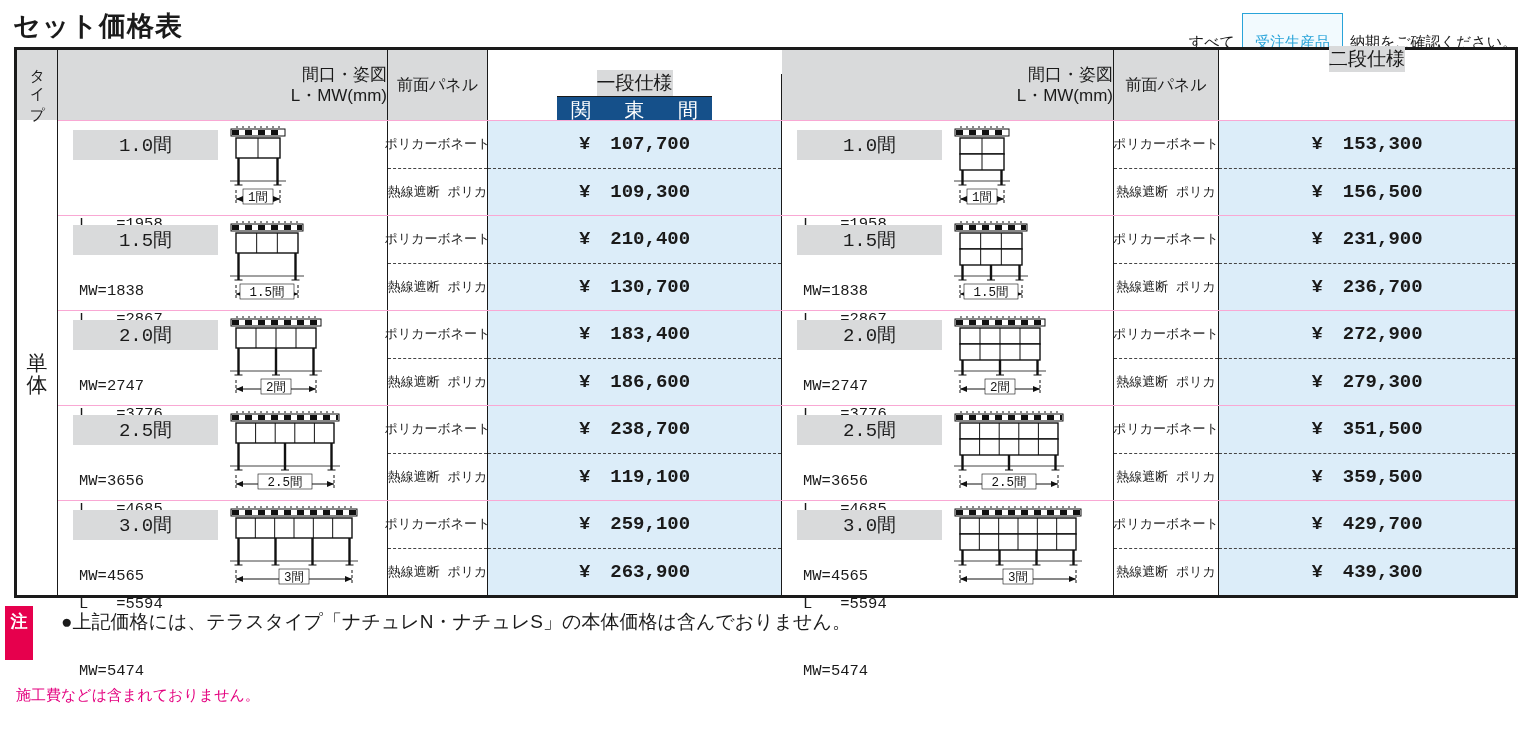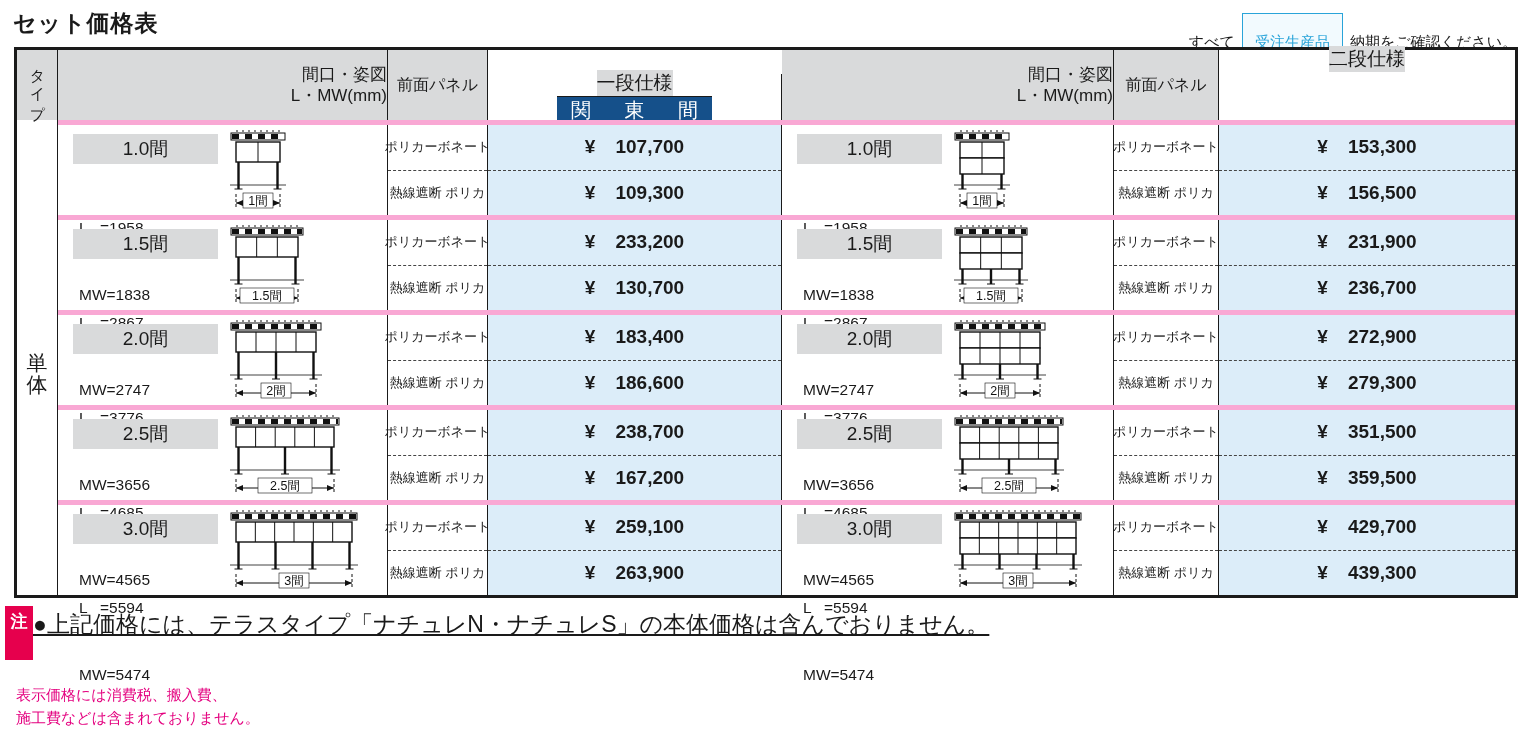--- a/index.html
+++ b/index.html
@@ -1,19 +1,19 @@
 <!DOCTYPE html>
 <html><head>
 <meta charset="utf-8">
 <style>
   * { box-sizing: border-box; margin: 0; padding: 0; }
   html,body { width: 1533px; height: 745px; background: #ffffff; overflow: hidden;
     font-family: "Liberation Sans", "DejaVu Sans", sans-serif; color: #1a1a1a; position: relative; }
 
-  .page-title { position: absolute; top: 8px; left: 13px; font-size: 23px; font-weight: bold; letter-spacing: 1px; }
+  .page-title { position: absolute; top: 8px; left: 13px; font-size: 27px; font-weight: bold; letter-spacing: 1px; }
 
   .top-note { position: absolute; top: 13px; right: 16px; display: flex; align-items: center; gap: 7px; font-size: 15px; text-align: center; }
   .order-badge { border: 1px solid #29a4d9; color: #29a4d9; background: #f2fafe; padding: 19px 12px; font-size: 15px; }
 
   .price-table { position: absolute; top: 47px; left: 14px; width: 1504px; height: 551px;
     border: 3px solid #1a1a1a; display: flex; flex-direction: column; background: #fff; }
 
   
   .thead { display: flex; height: 70px; flex: none; }
   .th { border-right: 1px solid #1a1a1a; background: #d9dadb; display: flex; align-items: center; justify-content: center; text-align: center; }
@@ -27,41 +27,41 @@
   .th-spec2 { flex: 1; border-right: none; gap: 48px; }
   .spec-name { flex: 1; background: #d9dadb; display: flex; align-items: center; justify-content: center; font-size: 19px; }
   .spec-kanto { flex: 1; background: #15508a; border-top: 1px solid #1a1a1a; color: #ffffff; font-weight: normal;
     font-size: 20px; letter-spacing: 14px; display: flex; align-items: center; justify-content: center; padding-left: 14px; }
 
   
   .tbody { flex: 1; display: flex; }
   .type-col { width: 41px; border-right: 1px solid #1a1a1a; display: flex; align-items: center; justify-content: center; }
   .type-col span { writing-mode: vertical-rl; text-orientation: upright; font-size: 21px; letter-spacing: 22px; }
   .groups { flex: 1; display: flex; flex-direction: column; }
-  .row-group { flex: 1; display: flex; border-top: 5px solid #f9a8d4; }
+  .row-group { flex: 1; display: flex; border-top: 1px solid #f9a8d4; font-family: Liberation Mono, monospace; }
   .cell { border-right: 1px solid #1a1a1a; }
   .opening { width: 330px; position: relative; }
   .opening2 { width: 332px; }
   .size-box { position: absolute; left: 15px; top: 9px; width: 145px; height: 30px; background: #d9dadb;
     display: flex; align-items: center; justify-content: center; font-size: 19px; }
   .dims { position: absolute; left: 21px; top: 47px; font-size: 15.5px; line-height: 1.45; white-space: pre; }
   .diagram { position: absolute; left: 168px; top: 4px; right: 2px; bottom: 0; display: flex; }
   .panel { width: 100px; display: flex; flex-direction: column; }
   .panel2 { width: 105px; }
   .panel .sub { flex: 1; display: flex; align-items: center; justify-content: center; font-size: 13px; white-space: nowrap; }
   .price { width: 294px; background: #dcedf9; display: flex; flex-direction: column; }
   .price-last { flex: 1; border-right: none; }
   .price .sub { flex: 1; display: flex; align-items: center; justify-content: center; gap: 20px; font-size: 19px; font-weight: bold; }
   .panel .sub:first-child, .price .sub:first-child { border-bottom: 1px dashed #444; }
 
   
   .notes { position: absolute; top: 606px; left: 5px; display: flex; align-items: flex-start; }
   .note-mark { width: 28px; height: 54px; background: #e6004d; color: #fff; font-weight: bold; font-size: 17px;
     display: flex; justify-content: center; padding-top: 4px; flex: none; }
-  .note-lines { margin-left: 0; font-size: 23px; line-height: 1.45; padding-top: 2px; text-decoration: underline; }
+  .note-lines { margin-left: 28px; font-size: 19px; line-height: 1.45; padding-top: 2px; }
   .pink-note { position: absolute; top: 683px; left: 16px; font-size: 15px; line-height: 1.55; color: #e4007f; }
 </style>
 </head>
 <body>
 
 <div class="page-title">セット価格表</div>
 
 <div class="top-note">
   <span>すべて</span>
   <span class="order-badge">受注生産品</span>
@@ -218,21 +218,21 @@
               </svg>
             </div>
         </div>
         <div class="cell panel">
           <div class="sub">ポリカーボネート</div>
           <div class="sub">熱線遮断 ポリカ</div>
         </div>
         <div class="cell price">
           <div class="sub">
               <span>¥</span>
-              <span>233,200</span>
+              <span>210,400</span>
             </div>
           <div class="sub">
               <span>¥</span>
               <span>130,700</span>
             </div>
         </div>
         <div class="cell opening opening2">
           <div class="size-box">1.5間</div>
           <div class="dims">
             <div>L   =2867</div>
@@ -419,21 +419,21 @@
           <div class="sub">ポリカーボネート</div>
           <div class="sub">熱線遮断 ポリカ</div>
         </div>
         <div class="cell price">
           <div class="sub">
               <span>¥</span>
               <span>238,700</span>
             </div>
           <div class="sub">
               <span>¥</span>
-              <span>167,200</span>
+              <span>119,100</span>
             </div>
         </div>
         <div class="cell opening opening2">
           <div class="size-box">2.5間</div>
           <div class="dims">
             <div>L   =4685</div>
             <div>MW=4565</div>
           </div>
           <div class="diagram">
               <svg width="118" height="88" viewBox="0 0 118 88">
@@ -597,15 +597,14 @@
 </div>
 
 <div class="notes">
   <div class="note-mark">注</div>
   <div class="note-lines">
     <div>●上記価格には、テラスタイプ「ナチュレN・ナチュレS」の本体価格は含んでおりません。</div>
   </div>
 </div>
 
 <div class="pink-note">
-  <div>表示価格には消費税、搬入費、</div>
   <div>施工費などは含まれておりません。</div>
 </div>
 
 </body></html>

